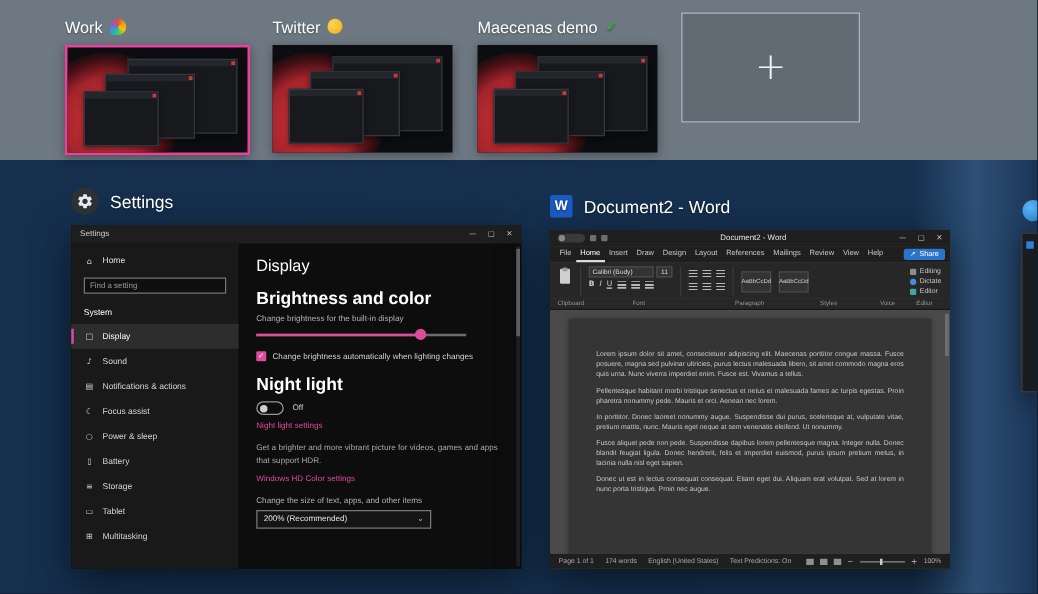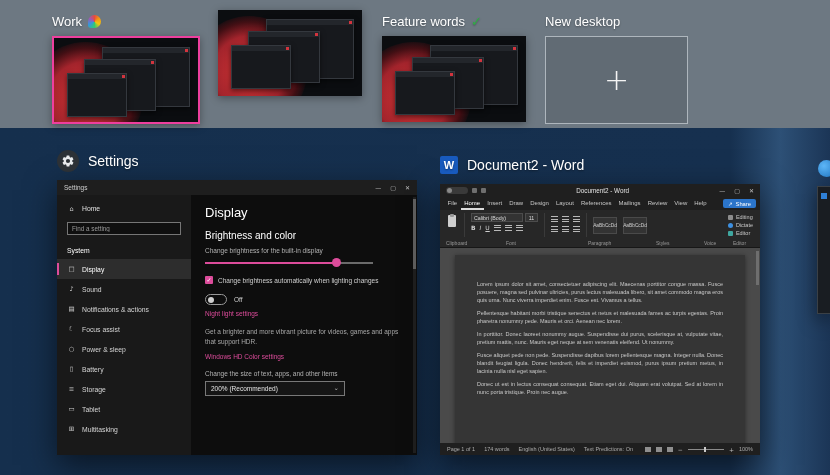--- a/index.html
+++ b/index.html
@@ -56,21 +56,21 @@
   .s-search{display:block;margin:5px 10px 9px;width:114px;height:13px;background:#0f0f0f;
     border:1px solid #767676;color:#bbb;font-size:6.3px;padding:0 4px;font-family:inherit}
   .s-search::placeholder{color:#9a9a9a}
   .side-section{padding:3px 10px 5px;font-size:6.8px;color:#fff}
   .nav-item{position:relative;display:flex;align-items:center;gap:6px;height:20px;padding:0 10px;
     font-size:6.8px;color:#d5d5d5}
   .nav-item.selected{background:#2d2d2d;color:#fff}
   .nav-item.selected::before{content:"";position:absolute;left:0;top:4px;width:2px;height:12px;background:#dd4c9b}
   .s-content{flex:1;position:relative;padding:10px 14px;background:#0d0d0d;overflow:hidden}
   .s-h1{font-size:13px;color:#fff;margin-bottom:10px;font-weight:400}
-  .s-h2{font-size:10px;color:#fff;margin:0 0 6px;font-weight:400}
+  .s-h2{font-size:14px;color:#fff;margin:0 0 6px;font-weight:700}
   .s-label{font-size:6.5px;color:#b3b3b3;margin-bottom:4px}
   .s-small{font-size:6.5px;color:#d0d0d0}
   .s-desc{font-size:6.5px;color:#a8a8a8;width:205px;line-height:1.5;margin-bottom:6px}
   .s-link{font-size:6.5px;color:#dd4c9b;margin-bottom:10px}
   .slider{position:relative;width:168px;height:9px;margin:2px 0 9px}
   .slider .track{position:absolute;top:4px;left:0;right:0;height:2px;background:#6b6b6b}
   .slider .fill{position:absolute;top:4px;left:0;width:78%;height:2px;background:#dd4c9b}
   .slider .knob{position:absolute;top:0;left:calc(78% - 4px);width:9px;height:9px;border-radius:50%;background:#dd4c9b}
   .chk-row{display:flex;align-items:center;gap:5px;margin-bottom:10px}
   .chk{width:8px;height:8px;background:#dd4c9b;border-radius:1px;color:#fff;font-size:6px;line-height:8px;
@@ -164,49 +164,50 @@
         <div class="art">
           <div class="splash"></div>
           <div class="mini-win mw1"></div>
           <div class="mini-win mw2"></div>
           <div class="mini-win mw3"></div>
         </div>
       </div>
     </div>
 
     <div class="desktop" style="left:218px">
+      <div class="desk-label">
+        <span>Twitter</span>
+        <span class="bird-dot"></span>
+      </div>
       <div class="desk-thumb">
         <div class="art">
           <div class="splash"></div>
           <div class="mini-win mw1"></div>
           <div class="mini-win mw2"></div>
           <div class="mini-win mw3"></div>
         </div>
       </div>
     </div>
 
     <div class="desktop" style="left:382px">
       <div class="desk-label">
-        <span>Feature words</span>
+        <span>Maecenas demo</span>
         <span class="check-glyph">✓</span>
       </div>
       <div class="desk-thumb">
         <div class="art">
           <div class="splash"></div>
           <div class="mini-win mw1"></div>
           <div class="mini-win mw2"></div>
           <div class="mini-win mw3"></div>
         </div>
       </div>
     </div>
 
     <div class="desktop" style="left:545px">
-      <div class="desk-label">
-        <span>New desktop</span>
-      </div>
       <div class="new-tile">
         <span class="plus">+</span>
       </div>
     </div>
   </div>
 
   <div class="appwin" style="left:57px;top:150px">
     <div class="app-head">
       <span class="app-ic settings-ic">
         <svg width="14" height="14" viewBox="0 0 24 24" aria-hidden="true">
@@ -278,20 +279,21 @@
           <div class="s-label">Change brightness for the built-in display</div>
           <div class="slider">
             <div class="track"></div>
             <div class="fill"></div>
             <div class="knob"></div>
           </div>
           <div class="chk-row">
             <span class="chk">✓</span>
             <span class="s-small">Change brightness automatically when lighting changes</span>
           </div>
+          <div class="s-h2">Night light</div>
           <div class="tgl-row">
             <span class="tgl"></span>
             <span class="s-small">Off</span>
           </div>
           <div class="s-link">Night light settings</div>
           <div class="s-desc">Get a brighter and more vibrant picture for videos, games and apps that support HDR.</div>
           <div class="s-link">Windows HD Color settings</div>
           <div class="s-label">Change the size of text, apps, and other items</div>
           <div class="dd">
             <span>200% (Recommended)</span>

